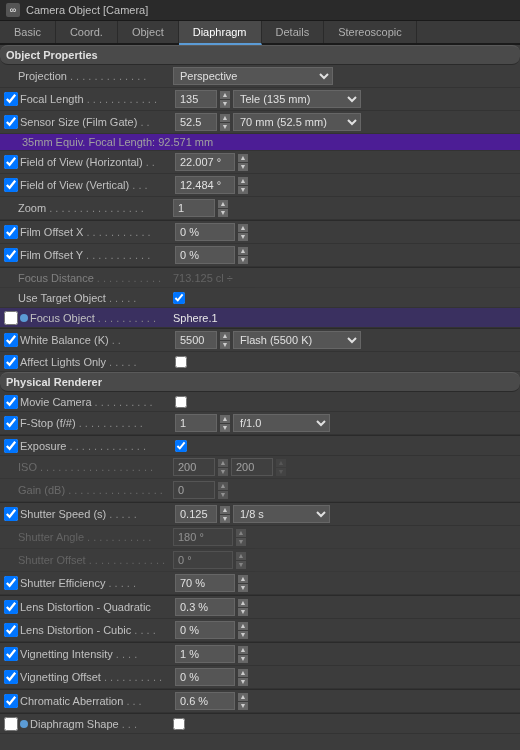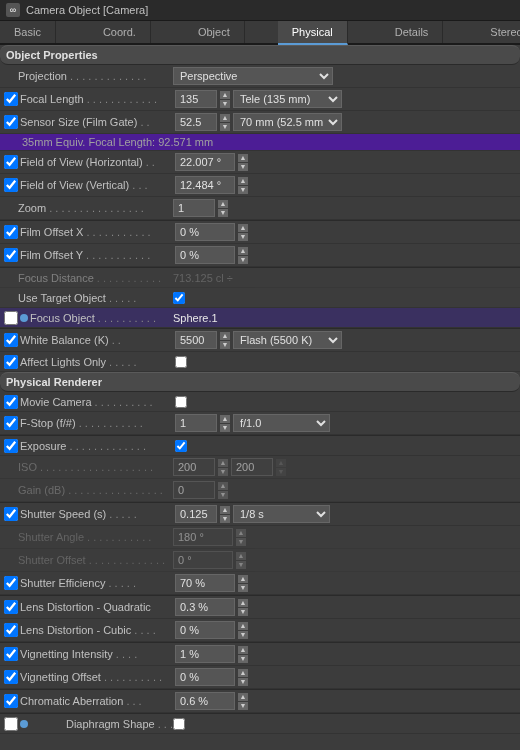--- a/index.html
+++ b/index.html
@@ -31,21 +31,20 @@
       display: flex; align-items: center; justify-content: center;
       font-size: 9px;
       color: #fff;
     }
 
     
     .tabs {
       display: flex;
       background: #3a3a3a;
       border-bottom: 2px solid #1a1a1a;
-      gap: 33px;
     }
     .tab {
       padding: 5px 14px;
       font-size: 11px;
       color: #b0b0b0;
       background: #3a3a3a;
       border-right: 1px solid #2a2a2a;
       cursor: pointer;
       white-space: nowrap;
     }
@@ -120,21 +119,21 @@
 
     .prop-select {
       background: #555;
       border: 1px solid #666;
       color: #e0e0e0;
       font-size: 11px;
       padding: 1px 2px;
       height: 18px;
     }
     .prop-select.long { width: 160px; }
-    .prop-select.medium { width: 109px; }
+    .prop-select.medium { width: 128px; }
     .prop-select.short-sel { width: 97px; }
 
     .prop-static {
       color: #b0b0b0;
       font-size: 11px;
     }
     .prop-static.muted { color: #888; }
 
     .equiv-row {
       padding: 2px 22px;
@@ -186,21 +185,21 @@
   <div class="title-icon">
     <span>∞</span>
   </div>
   <span>Camera Object [Camera]</span>
 </div>
 
 <div class="tabs">
   <div class="tab">Basic</div>
   <div class="tab">Coord.</div>
   <div class="tab">Object</div>
-  <div class="tab active">Physical</div>
+  <div class="tab active">Diaphragm</div>
   <div class="tab">Details</div>
   <div class="tab">Stereoscopic</div>
 </div>
 
 <div class="section-header">Object Properties</div>
 
 <div class="prop-row">
   <div style="width:14px; flex-shrink:0;"></div>
   <div class="prop-label">
     <span>Projection</span><span class="prop-label-dots"> . . . . . . . . . . . . .</span>
@@ -595,19 +594,19 @@
         <span>▼</span>
       </div>
   </div>
 </div>
 
 <div style="height:1px; background:#2a2a2a;"></div>
 
 <div class="prop-row">
   <input type="checkbox" class="prop-checkbox" style="">
   <div class="prop-dot"></div>
-  <div class="prop-label" style="flex: 0 0 143px; text-align: right;">
+  <div class="prop-label" style="flex: 0 0 143px;">
     <span>Diaphragm Shape</span><span class="prop-label-dots"> . . .</span>
   </div>
   <div class="prop-value-area">
     <input type="checkbox" class="prop-checkbox-bare" style="">
   </div>
 </div>
 
 </body></html>

